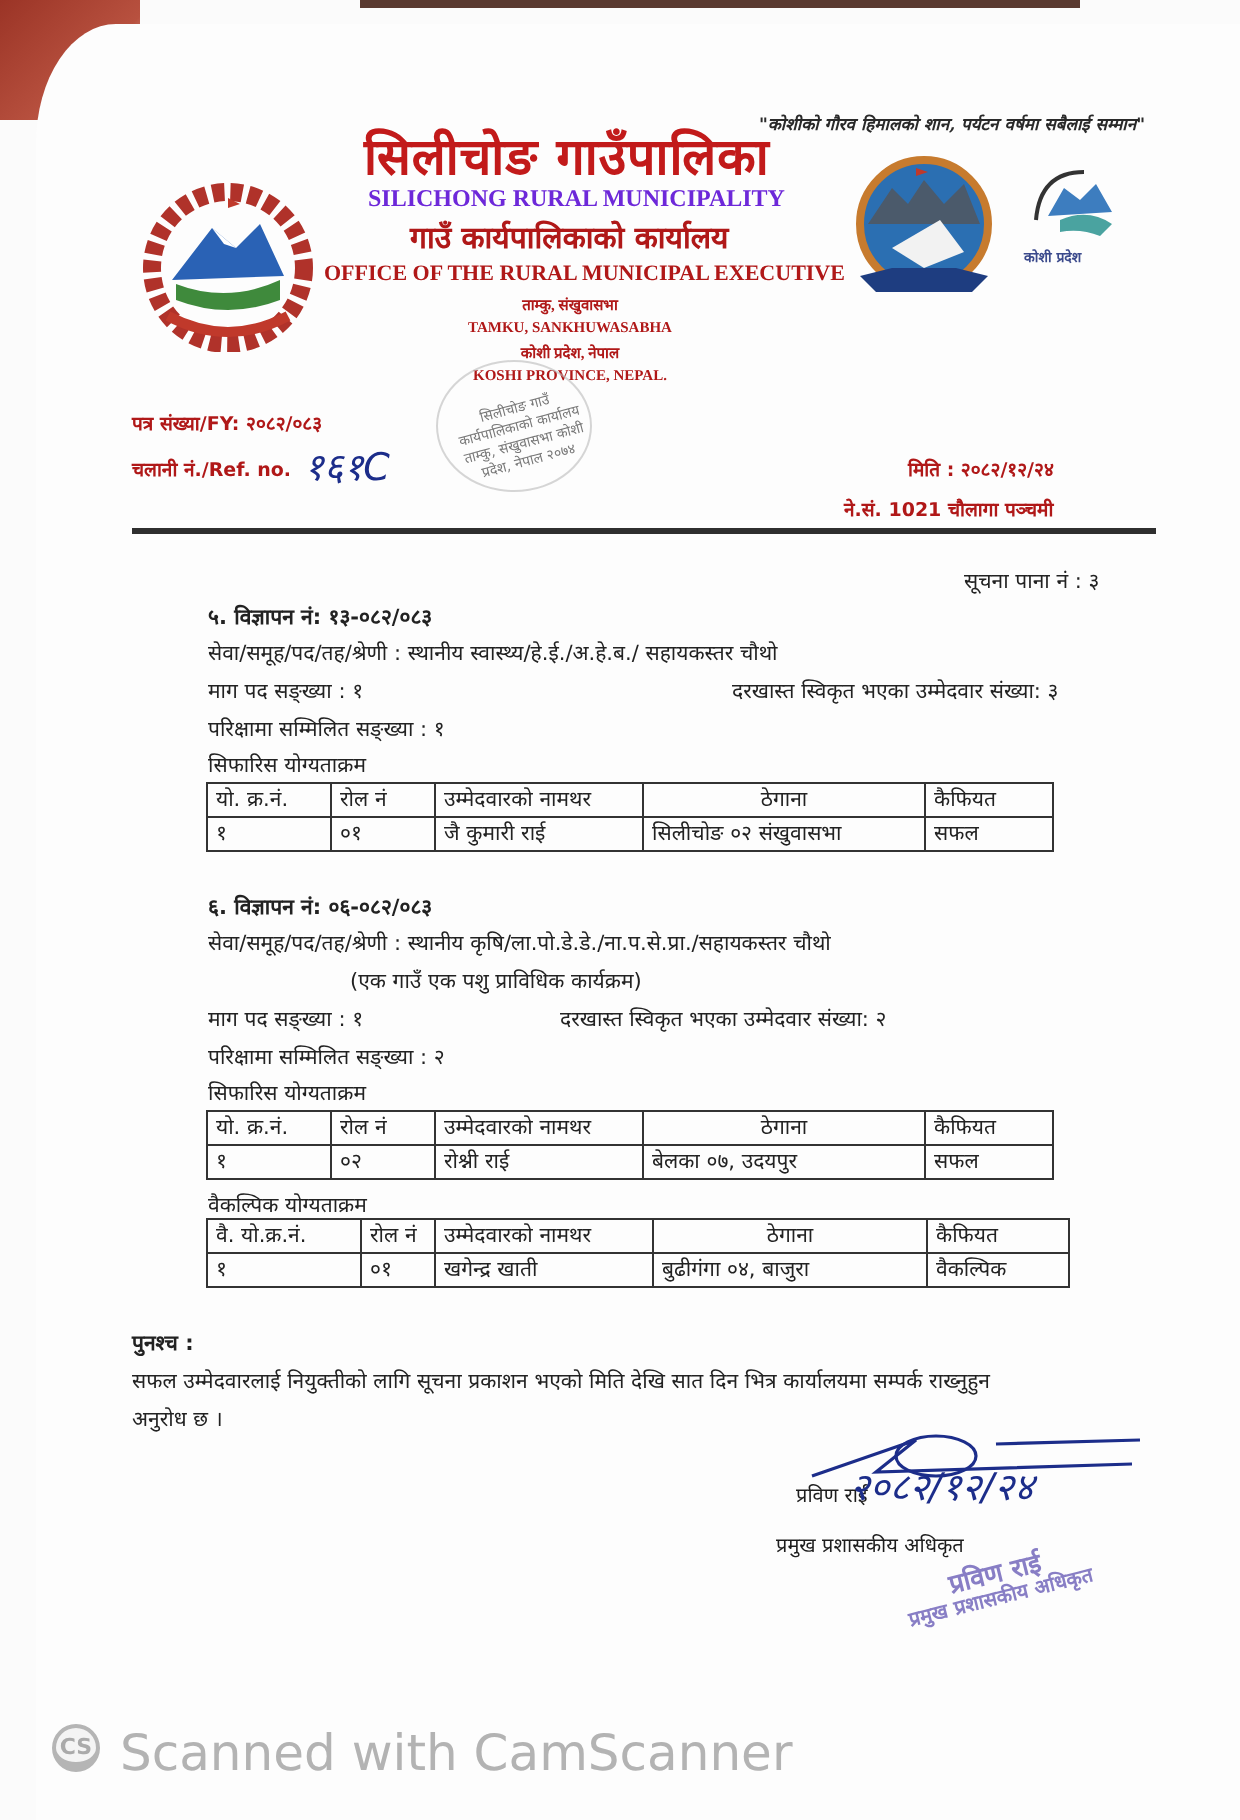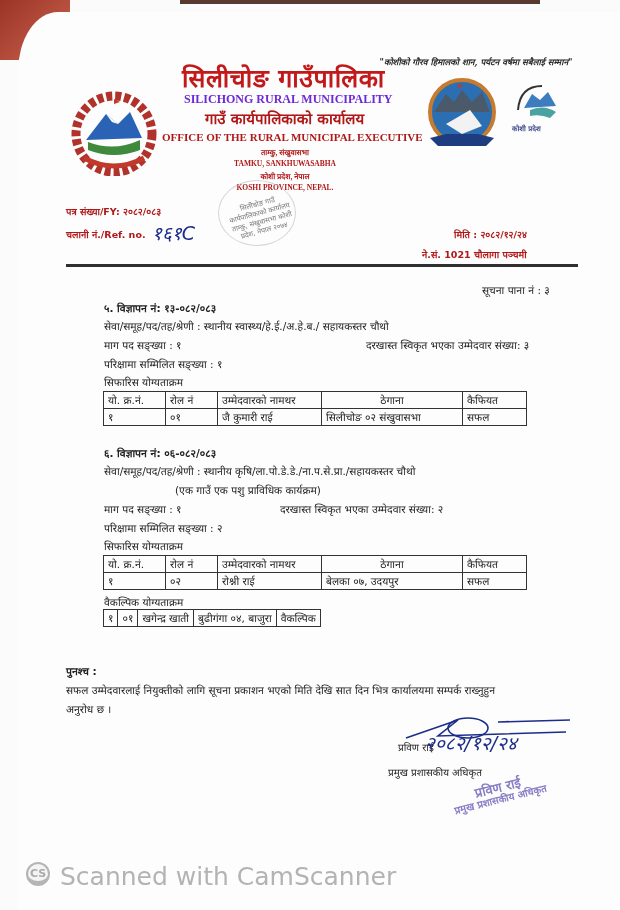--- a/index.html
+++ b/index.html
@@ -132,20 +132,27 @@
     <td>०२</td>
     <td>रोश्नी राई</td>
     <td>बेलका ०७, उदयपुर</td>
     <td>सफल</td>
   </tr>
 </tbody>
   </table>
 <div class="abs body-text" style="left:104px;top:595px;">वैकल्पिक योग्यताक्रम</div>
 <table class="grid" style="left:103px;top:609px;">
   <tbody>
+      <tr>
+    <td class="c1" style="width:68px;">वै. यो.क्र.नं.</td>
+    <td class="c2" style="width:28px;">रोल नं</td>
+    <td class="c3" style="width:100px;">उम्मेदवारको नामथर</td>
+    <td class="c4 th-center" style="width:128px;">ठेगाना</td>
+    <td class="c5" style="width:62px;">कैफियत</td>
+  </tr>
   <tr>
     <td>१</td>
     <td>०१</td>
     <td>खगेन्द्र खाती</td>
     <td>बुढीगंगा ०४, बाजुरा</td>
     <td>वैकल्पिक</td>
   </tr>
 </tbody>
   </table>
 

